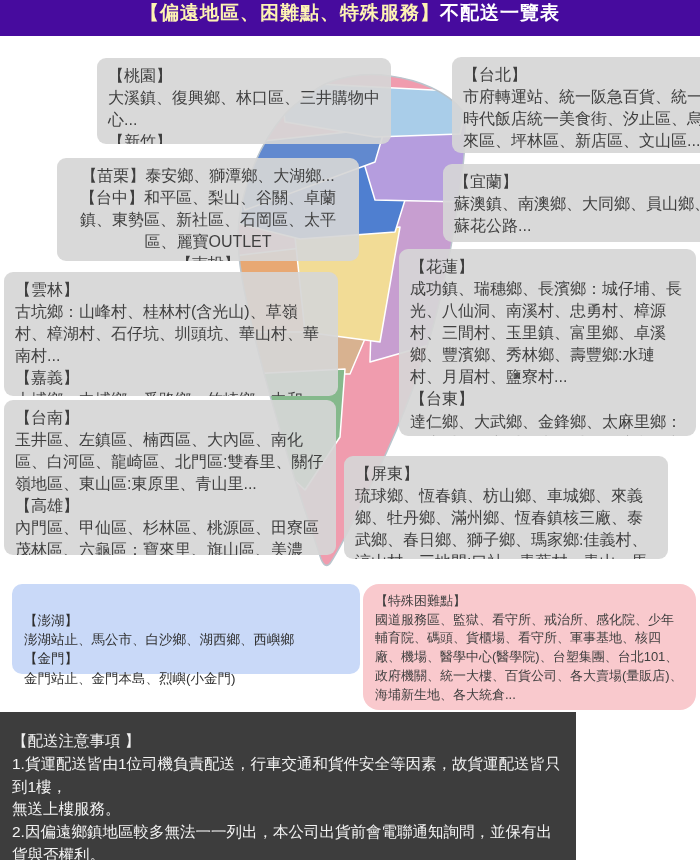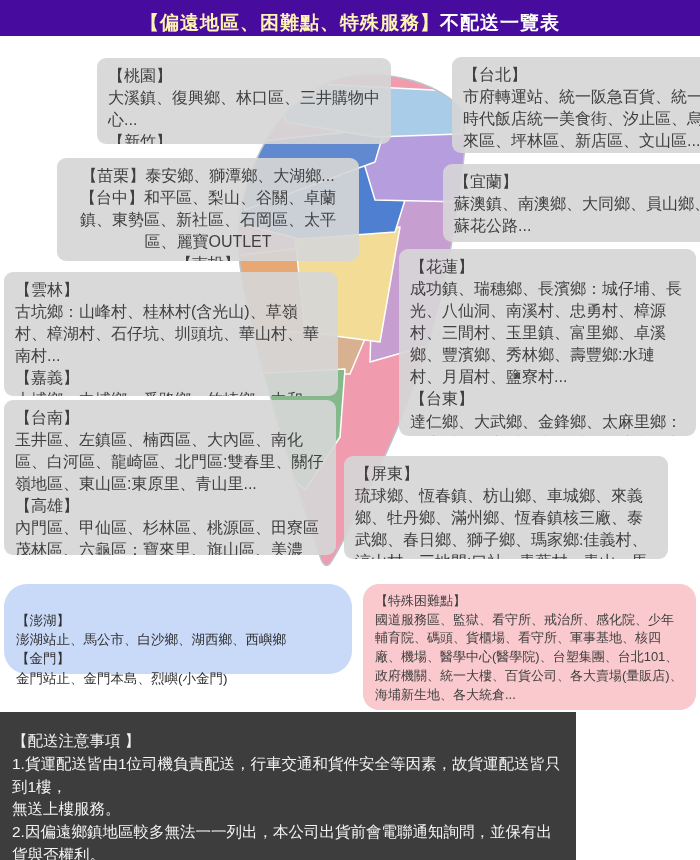--- a/index.html
+++ b/index.html
@@ -1,21 +1,21 @@
 <!DOCTYPE html>
 <html><head>
 <meta charset="utf-8">
 <style>
   html,body{margin:0;padding:0;}
   body{font-family:"Liberation Sans","DejaVu Sans",sans-serif;}
   .canvas{position:relative;width:700px;height:860px;background:#ffffff;overflow:hidden;}
 
   
   .header{position:absolute;left:0;top:0;width:700px;height:36px;background:#470b9e;
-          display:flex;align-items:flex-end;justify-content:center;}
+          display:flex;align-items:flex-start;justify-content:center;}
   .header .title{font-size:19px;font-weight:bold;letter-spacing:1px;white-space:nowrap;}
   .header .t-bracket{color:#fdf3b3;}
   .header .t-main{color:#ffffff;}
 
   
   .map-wrap{position:absolute;left:225px;top:42px;width:255px;height:535px;}
 
   
   .rbox{position:absolute;background:rgba(214,214,214,0.92);border-radius:9px;
         padding:7px 11px;box-sizing:border-box;color:#3f3f3f;font-size:16px;
@@ -98,21 +98,21 @@
 
   <div class="rbox" style="left:4px;top:400px;width:332px;height:155px;">【台南】
 玉井區、左鎮區、楠西區、大內區、南化區、白河區、龍崎區、北門區:雙春里、關仔嶺地區、東山區:東原里、青山里...
 【高雄】
 內門區、甲仙區、杉林區、桃源區、田寮區
 茂林區、六龜區：寶來里、旗山區、美濃區、前鎮區:夢世代購物中心...</div>
 
   <div class="rbox" style="left:344px;top:456px;width:324px;height:103px;">【屏東】
 琉球鄉、恆春鎮、枋山鄉、車城鄉、來義鄉、牡丹鄉、滿州鄉、恆春鎮核三廠、泰武鄉、春日鄉、獅子鄉、瑪家鄉:佳義村、涼山村、三地門:口社、青葉村、青山、馬兒、安坡、賽嘉村...</div>
 
-  <div class="bluebox" style="left:4px;top:584px;width:348px;height:90px;border-radius:23px;">
+  <div class="bluebox" style="left:12px;top:584px;width:348px;height:90px;">
     <div>【澎湖】
 澎湖站止、馬公市、白沙鄉、湖西鄉、西嶼鄉
 【金門】
 金門站止、金門本島、烈嶼(小金門)</div>
     <div class="warning">※外島地區皆無配送。</div>
   </div>
 
   <div class="pinkbox" style="left:363px;top:584px;width:333px;height:126px;">【特殊困難點】
 國道服務區、監獄、看守所、戒治所、感化院、少年輔育院、碼頭、貨櫃場、看守所、軍事基地、核四廠、機場、醫學中心(醫學院)、台塑集團、台北101、政府機關、統一大樓、百貨公司、各大賣場(量販店)、海埔新生地、各大統倉...</div>
 

